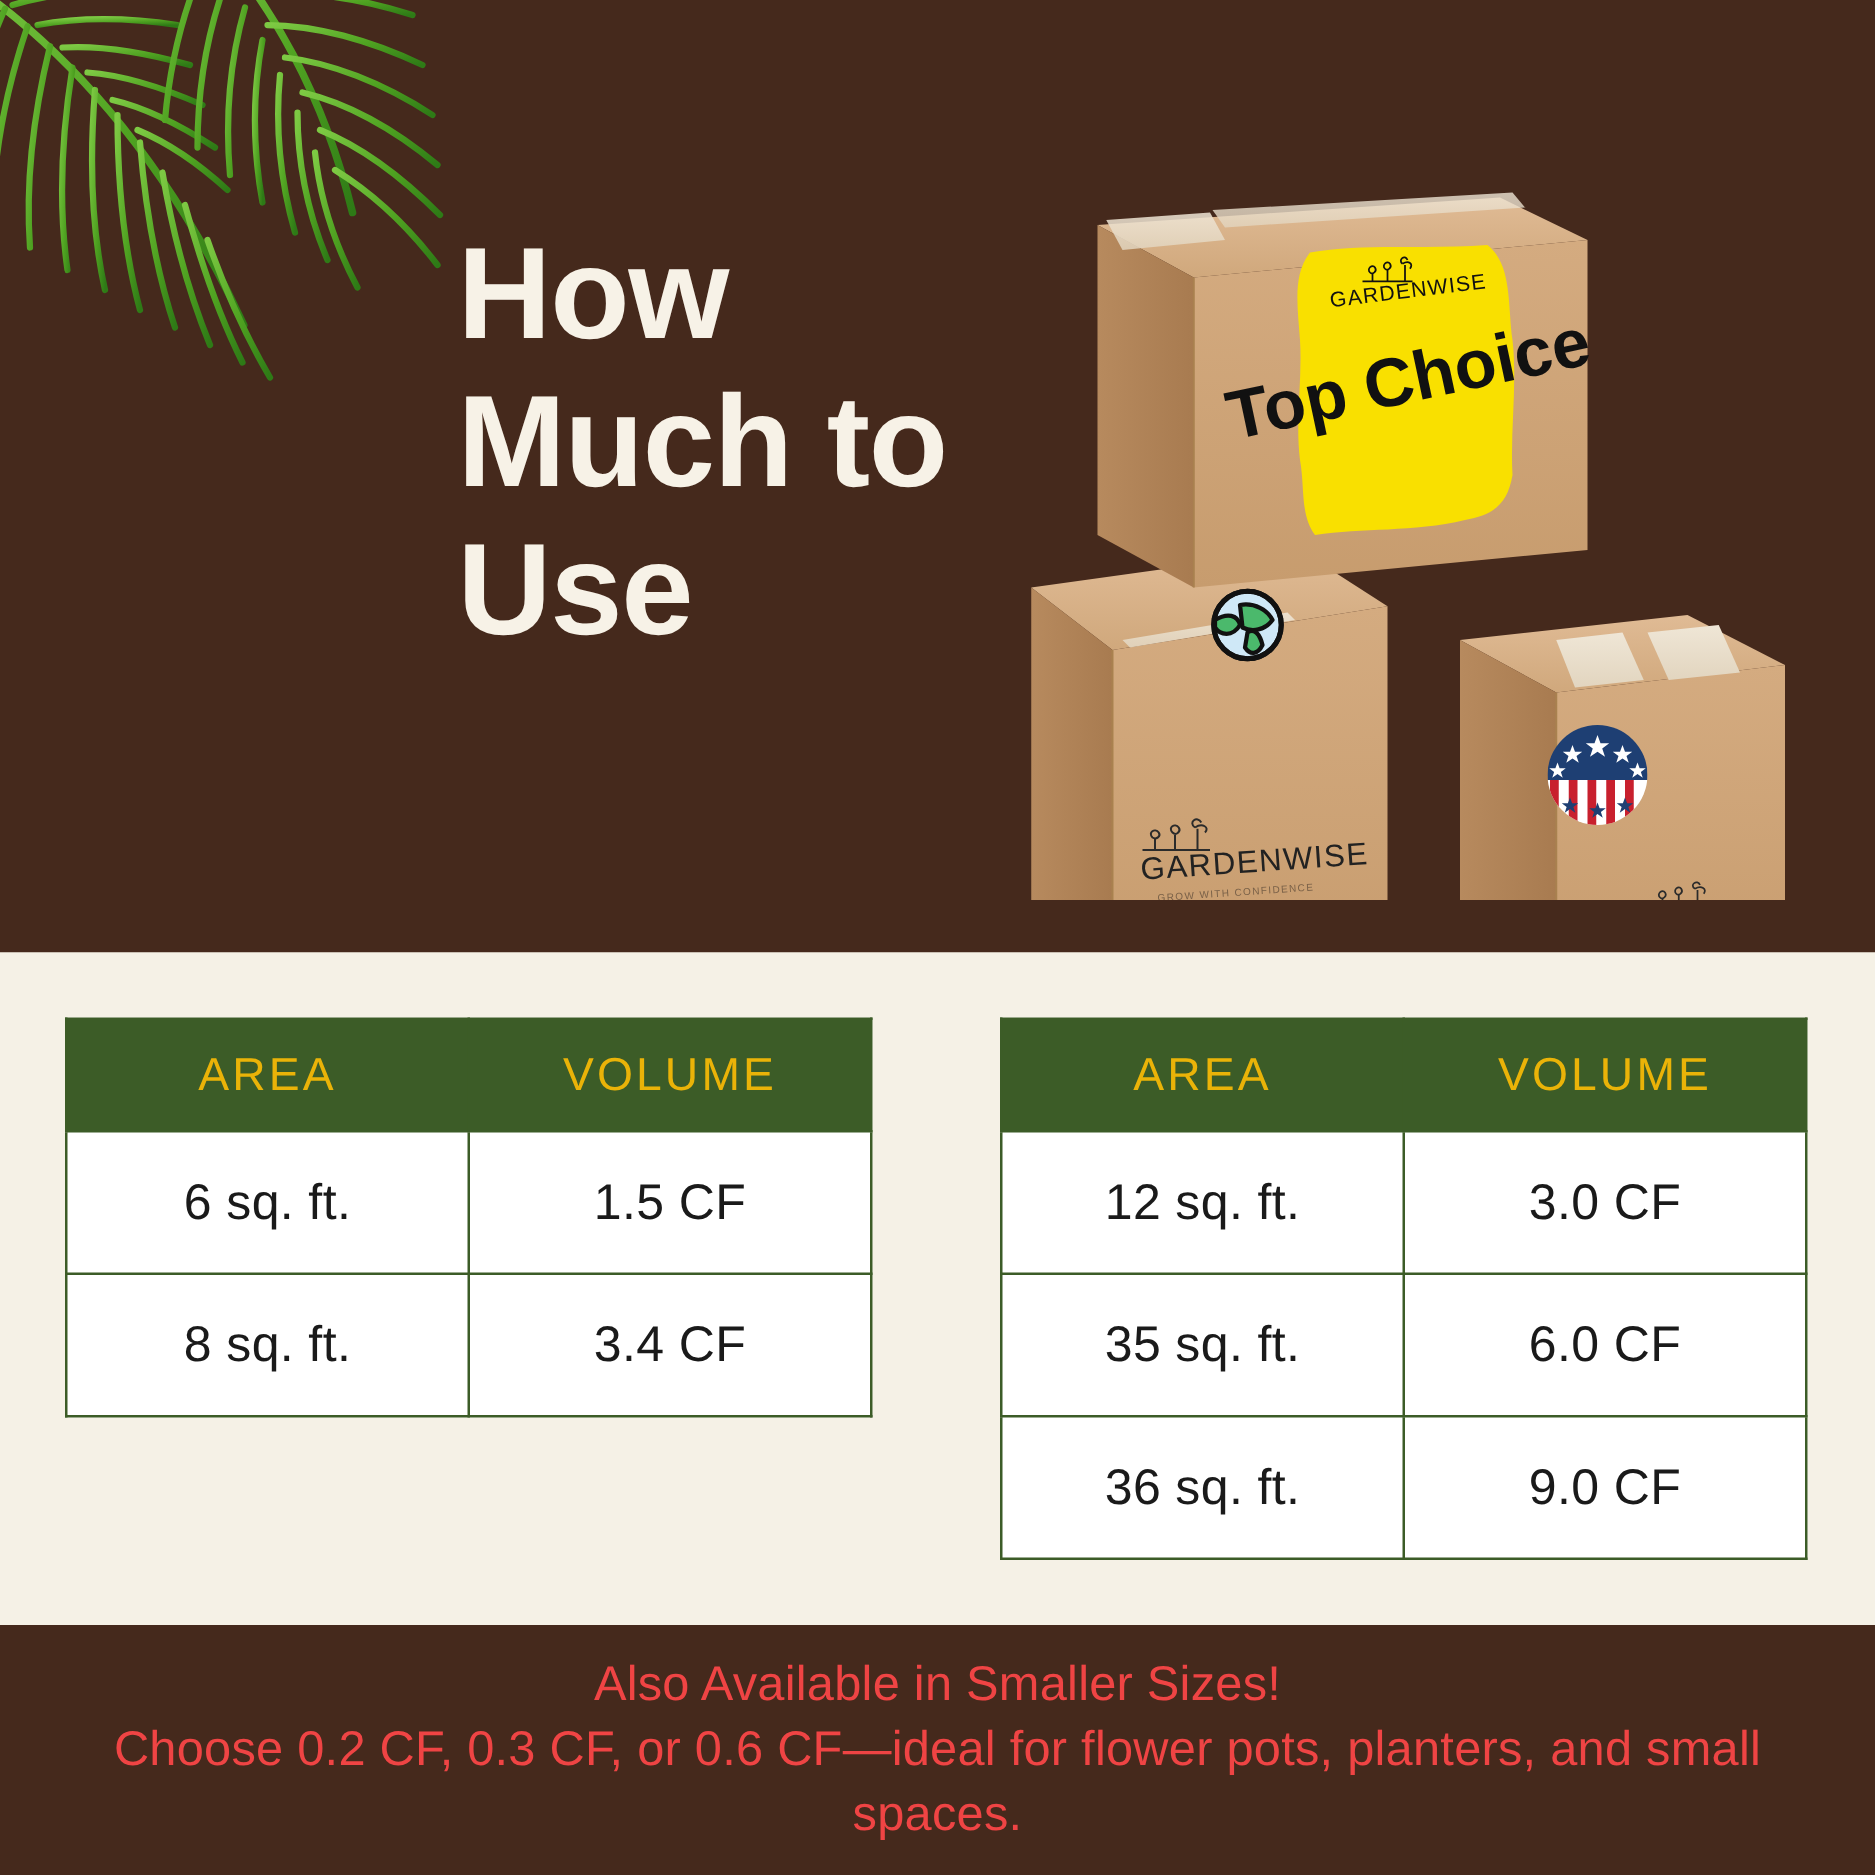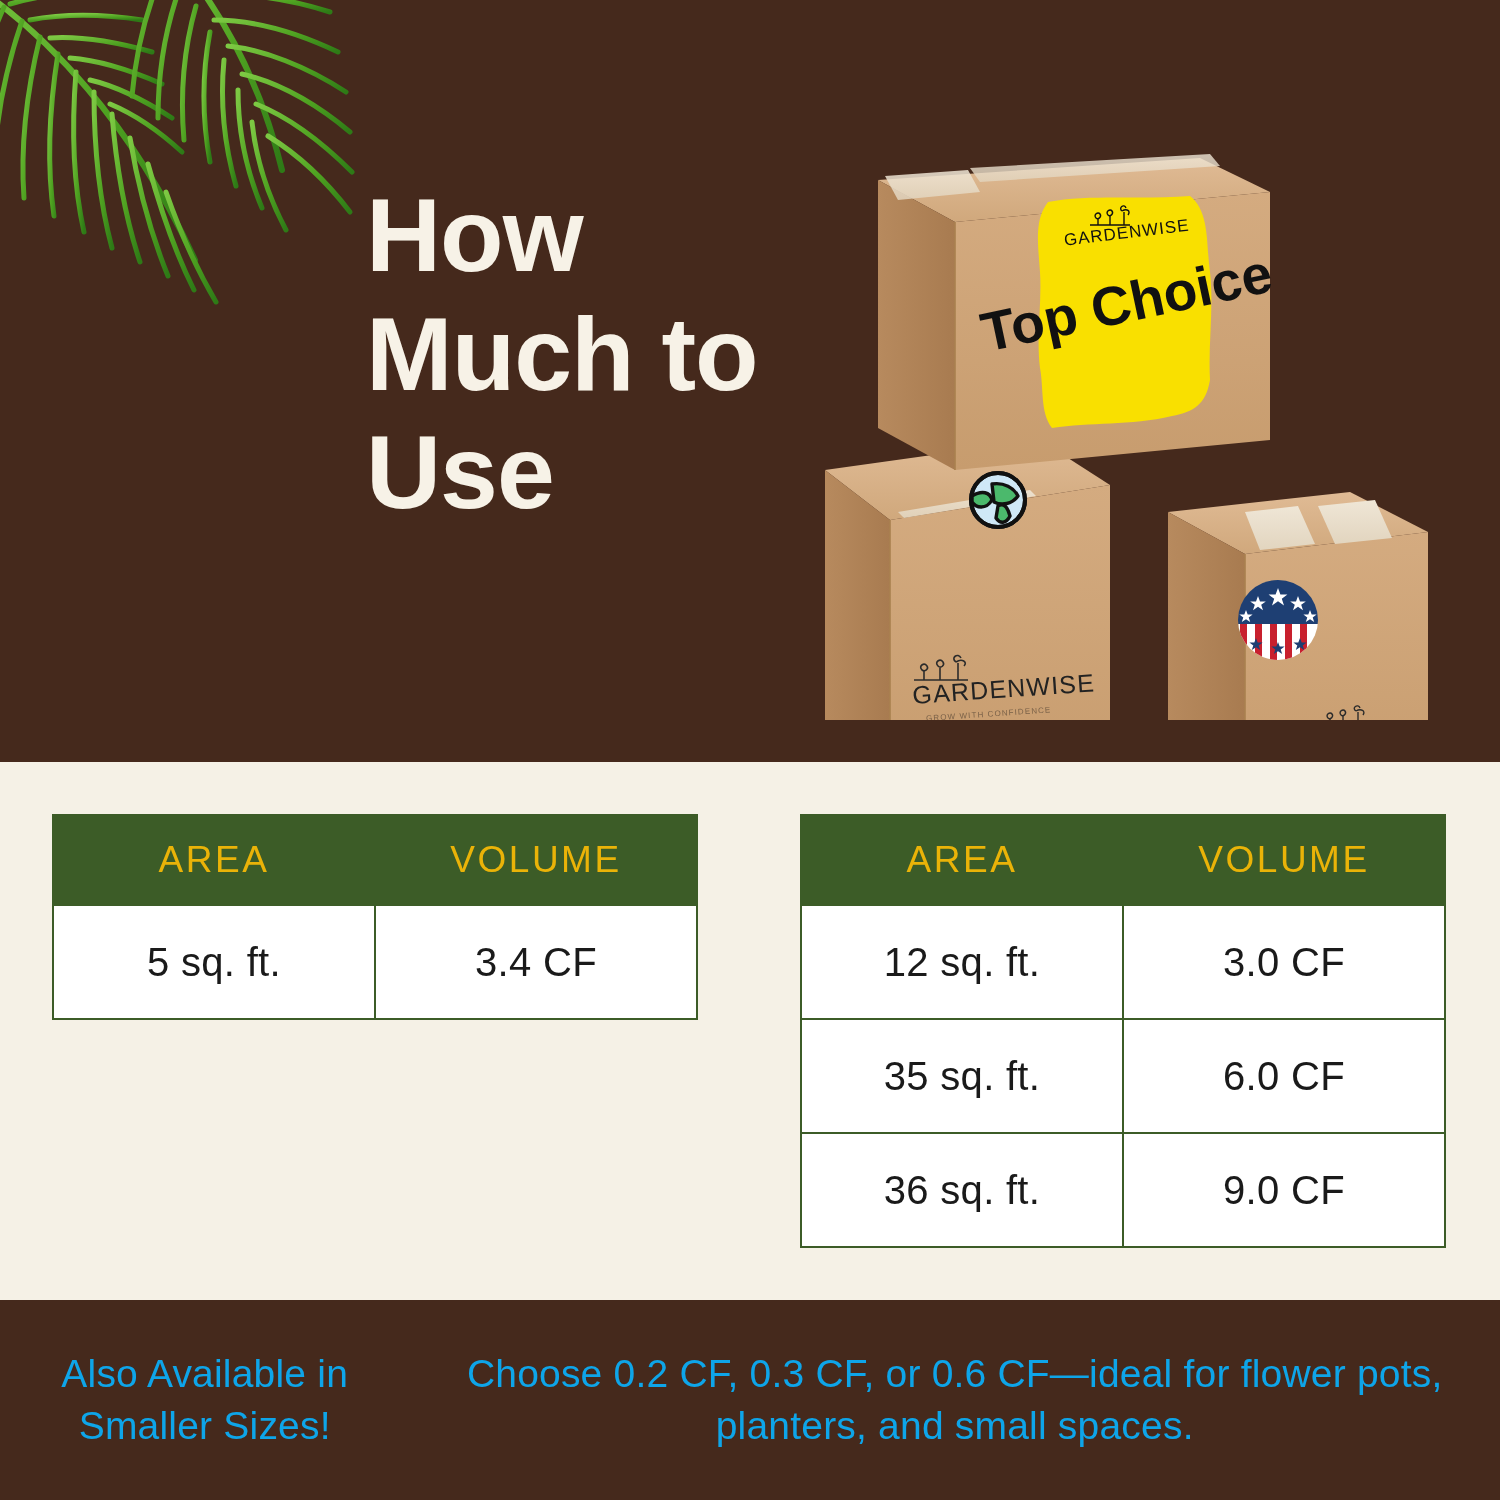--- a/index.html
+++ b/index.html
@@ -101,23 +101,23 @@
     letter-spacing: 0.3px;
   }
 
   
   .footer {
     position: absolute;
     left: 0; top: 1300px;
     width: 1500px;
     height: 200px;
     background: #45291c;
-    color: #0ea5e9;
+    color: #ef4444;
     display: flex;
-    flex-direction: row;
+    flex-direction: column;
     align-items: center;
     justify-content: center;
     text-align: center;
   }
   .footer .l1 {
     font-size: 39px;
     line-height: 52px;
     letter-spacing: 0.2px;
   }
   .footer .l2 {
@@ -338,21 +338,25 @@
 
     <table class="vtable left">
       <thead>
         <tr>
           <th>AREA</th>
           <th>VOLUME</th>
         </tr>
       </thead>
       <tbody>
         <tr>
-          <td>5 sq. ft.</td>
+          <td>6 sq. ft.</td>
+          <td>1.5 CF</td>
+        </tr>
+        <tr>
+          <td>8 sq. ft.</td>
           <td>3.4 CF</td>
         </tr>
       </tbody>
     </table>
 
     <table class="vtable right">
       <thead>
         <tr>
           <th>AREA</th>
           <th>VOLUME</th>

